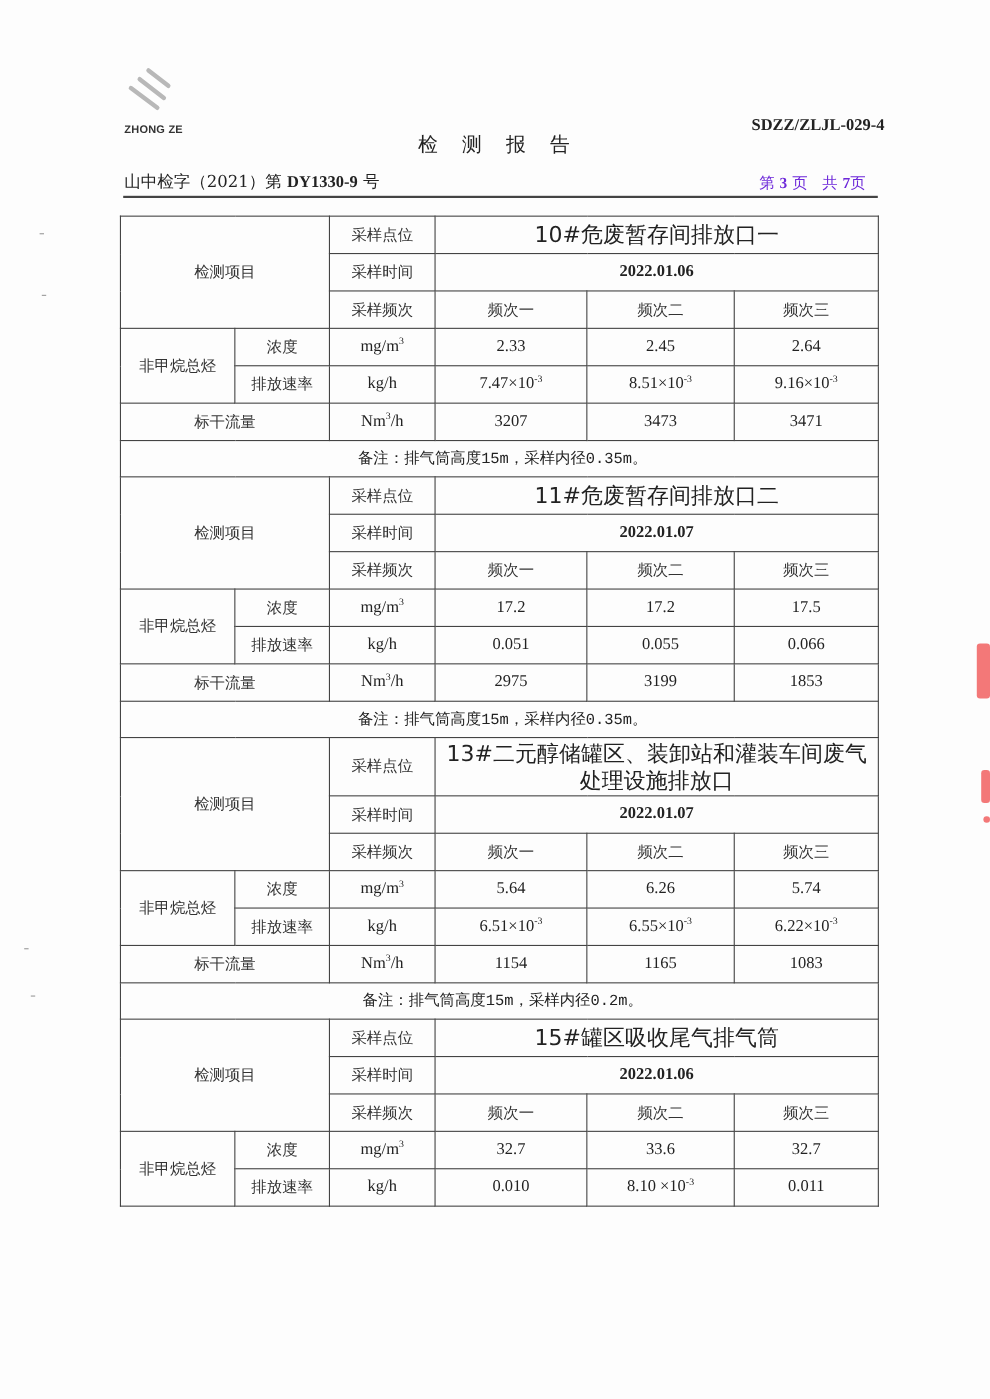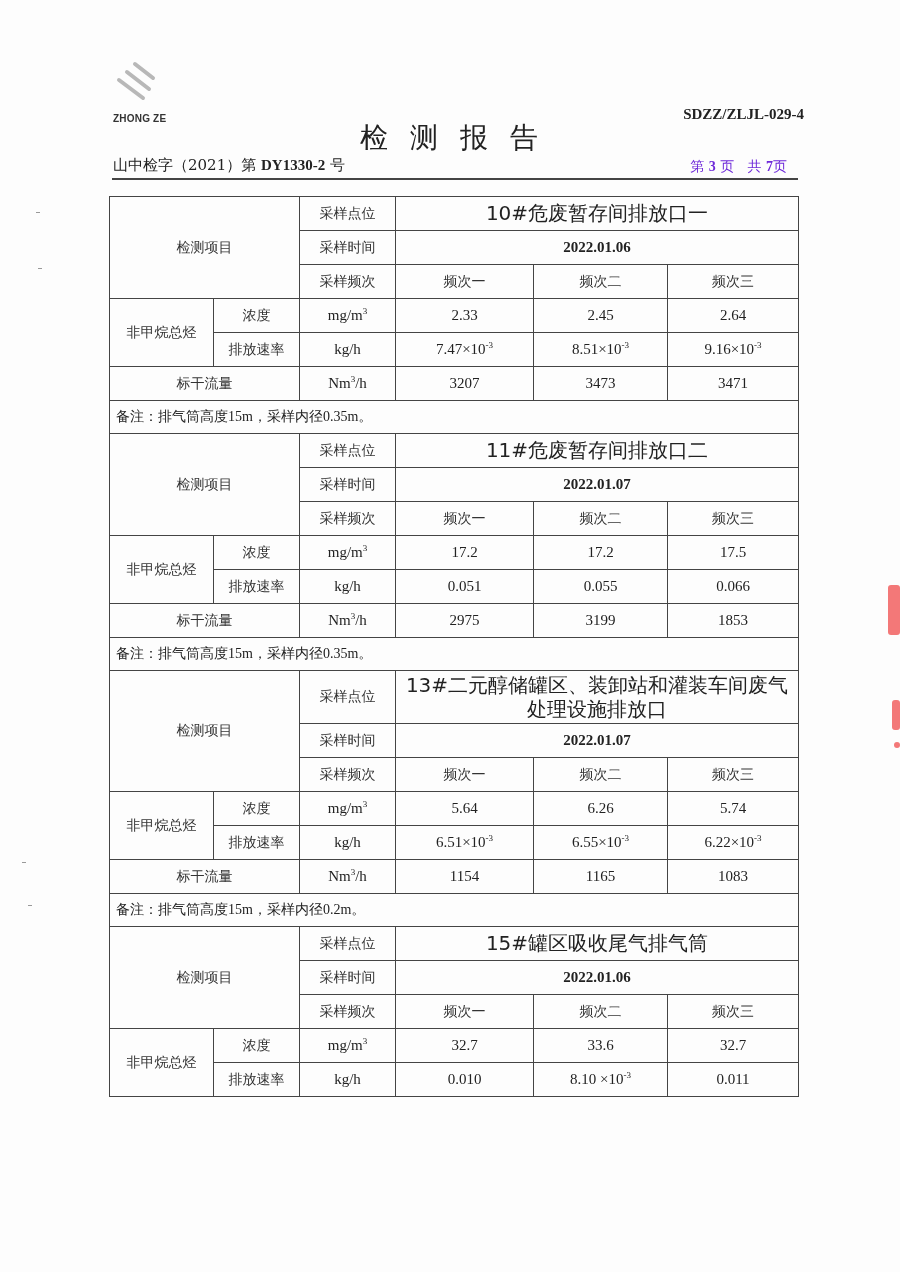--- a/index.html
+++ b/index.html
@@ -1,54 +1,54 @@
 <!DOCTYPE html>
 <html><head>
 <meta charset="utf-8">
 <style>
   html, body { margin:0; padding:0; }
   body { width:900px; height:1272px; background:#fdfdfd; position:relative; overflow:hidden;
          font-family:"DejaVu Serif","Liberation Serif",serif; color:#222; }
   .logo { position:absolute; left:113px; top:60px; width:50px; height:45px; }
   .logo-text { position:absolute; left:113px; top:113px; font-family:"Liberation Sans",sans-serif; font-weight:bold; font-size:10px; color:#333; letter-spacing:0.2px; }
   .doc-code { position:absolute; right:96px; top:106px; font-family:"Liberation Serif",serif; font-weight:bold; font-size:15px; color:#222; }
-  .title { position:absolute; left:0; width:900px; top:119px; text-align:center; font-size:28px; letter-spacing:22px; padding-left:20px; box-sizing:border-box; color:#222; }
+  .title { position:absolute; left:0; width:900px; top:119px; text-align:center; font-size:18px; letter-spacing:22px; padding-left:20px; box-sizing:border-box; color:#222; }
   .report-no { position:absolute; left:113px; top:156px; font-size:15px; color:#222; }
   .report-no b { font-family:"Liberation Serif",serif; }
   .page-no { position:absolute; right:113px; top:158px; font-size:14px; color:#6d28d9; }
   .page-no b { font-family:"Liberation Serif",serif; }
   .head-rule { position:absolute; left:112px; top:178px; width:686px; height:2px; background:#444; }
   .tbl { position:absolute; left:109px; top:196px; width:689px; border-collapse:collapse; table-layout:fixed; }
   .tbl td { border:1.3px solid #444; text-align:center; vertical-align:middle; font-size:14px; padding:0; height:33px; color:#222; }
   .tbl td.lbl { font-family:Liberation Sans, sans-serif; font-size:14px; color:#333; }
   .tbl td.num { font-family:"Liberation Serif",serif; font-size:15px; }
   .tbl td.date { font-family:"Liberation Serif",serif; font-weight:bold; font-size:15px;margin-top:24px; }
   .tbl td.site { font-weight:normal; font-size:20px; font-family:"DejaVu Sans","Liberation Sans",sans-serif; }
-  .tbl td.note { text-align:left; padding-left:6px; font-family:Liberation Serif, serif; font-size:14px; height:32px; }
+  .tbl td.note { text-align:center; padding-left:6px; font-family:Liberation Mono, monospace; font-size:14px; height:32px; }
   .tbl td.tall { height:52px; line-height:24px; }
   sup { font-size:9px; vertical-align:super; line-height:0; }
   .stamp { position:absolute; background:#ef4b4b; opacity:0.75; border-radius:3px; }
   .speck { position:absolute; width:4px; height:1px; background:#999; }
 </style>
 </head>
 <body>
 
 <svg class="logo" viewBox="0 0 50 45">
   <g stroke="#b8b8b8" stroke-width="4" stroke-linecap="round">
     <line x1="22" y1="4" x2="40" y2="18"></line>
     <line x1="14" y1="12" x2="36" y2="29"></line>
     <line x1="6" y1="20" x2="30" y2="38"></line>
   </g>
 </svg>
 <div class="logo-text">ZHONG ZE</div>
 <div class="doc-code">SDZZ/ZLJL-029-4</div>
 <div class="title">检测报告</div>
 <div class="report-no">
   <span>山中检字（2021）第</span>
-  <b>DY1330-2</b>
+  <b>DY1330-9</b>
   <span>号</span>
 </div>
 <div class="page-no">
   <span>第</span>
   <b>3</b>
   <span style="white-space:pre">页   共</span>
   <b>7</b><span>页</span>
 </div>
 <div class="head-rule"></div>
 

